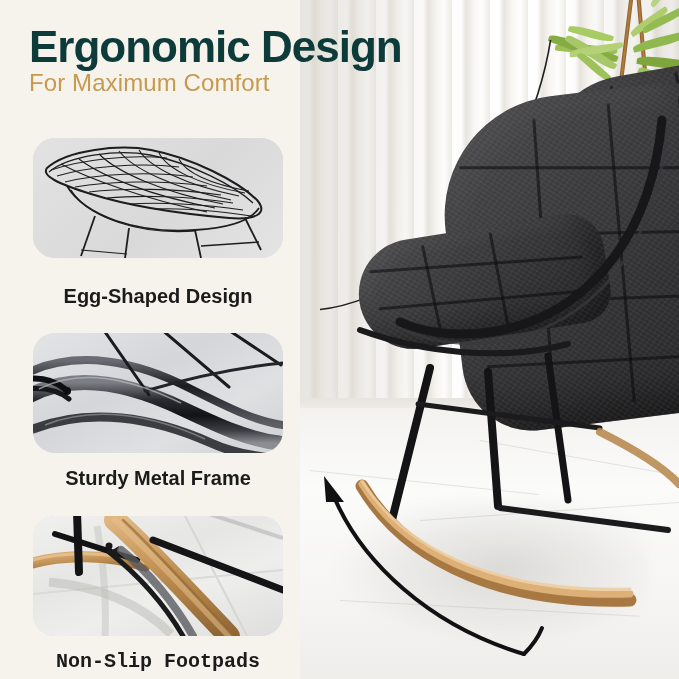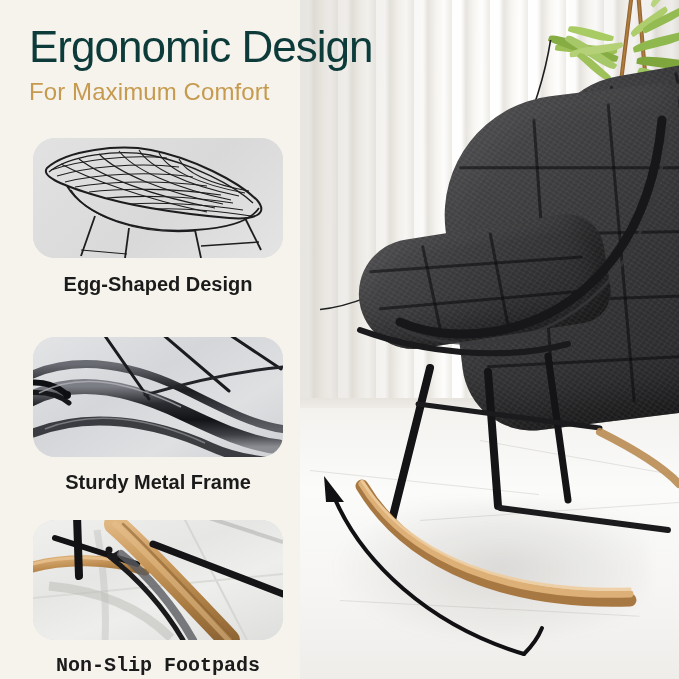--- a/index.html
+++ b/index.html
@@ -113,25 +113,24 @@
   }
 
   
   .motion-arrow { position: absolute; left: 0; top: 440px; width: 379px; height: 239px; }
 
   
   .headline {
     position: absolute; left: 29px; top: 24px; width: 480px;
   }
   .title {
-    font-size: 44px; font-weight: normal; letter-spacing: -1px;
+    font-size: 44px; font-weight: bold; letter-spacing: -1px;
     color: #0d3b3a; line-height: 1.05; white-space: nowrap;
   }
   .subtitle {
-    margin-top: 9px;
     font-size: 24px; font-weight: normal; letter-spacing: .1px;
     color: #c69a4f; line-height: 1.1; white-space: nowrap;
   }
 
   .cards { position: absolute; left: 33px; top: 138px; width: 250px; }
   .feature { margin-bottom: 0; }
   .card-img {
     position: relative;
     width: 250px; height: 120px;
     border-radius: 22px;
@@ -296,24 +295,24 @@
 
             <path d="M 62 78 L 48 118" stroke-width="1.8"></path>
             <path d="M 96 90 L 92 120" stroke-width="1.8"></path>
             <path d="M 162 92 L 168 120" stroke-width="1.8"></path>
             <path d="M 212 80 L 228 112" stroke-width="1.8"></path>
             <path d="M 168 108 L 226 104" stroke-width="1.4"></path>
             <path d="M 48 112 L 94 116" stroke-width="1.2"></path>
           </g>
         </svg>
       </div>
-      <div class="card-label" style="margin-top:16px;">Egg-Shaped Design</div>
-    </div>
-
-    <div class="feature" style="margin-top:43px;">
+      <div class="card-label" style="margin-top:28px;">Egg-Shaped Design</div>
+    </div>
+
+    <div class="feature" style="margin-top:27px;">
       <div class="card-img">
         <div class="metal-bg"></div>
         <svg viewBox="0 0 250 120" style="position:absolute; inset:0; width:250px; height:120px;">
           <defs>
             <linearGradient id="tubeg" x1="0" y1="0" x2="0" y2="1">
               <stop offset="0%" stop-color="#7c7e85"></stop>
               <stop offset="28%" stop-color="#2b2c31"></stop>
               <stop offset="55%" stop-color="#121316"></stop>
               <stop offset="80%" stop-color="#3e4046"></stop>
               <stop offset="100%" stop-color="#8b8d93"></stop>

